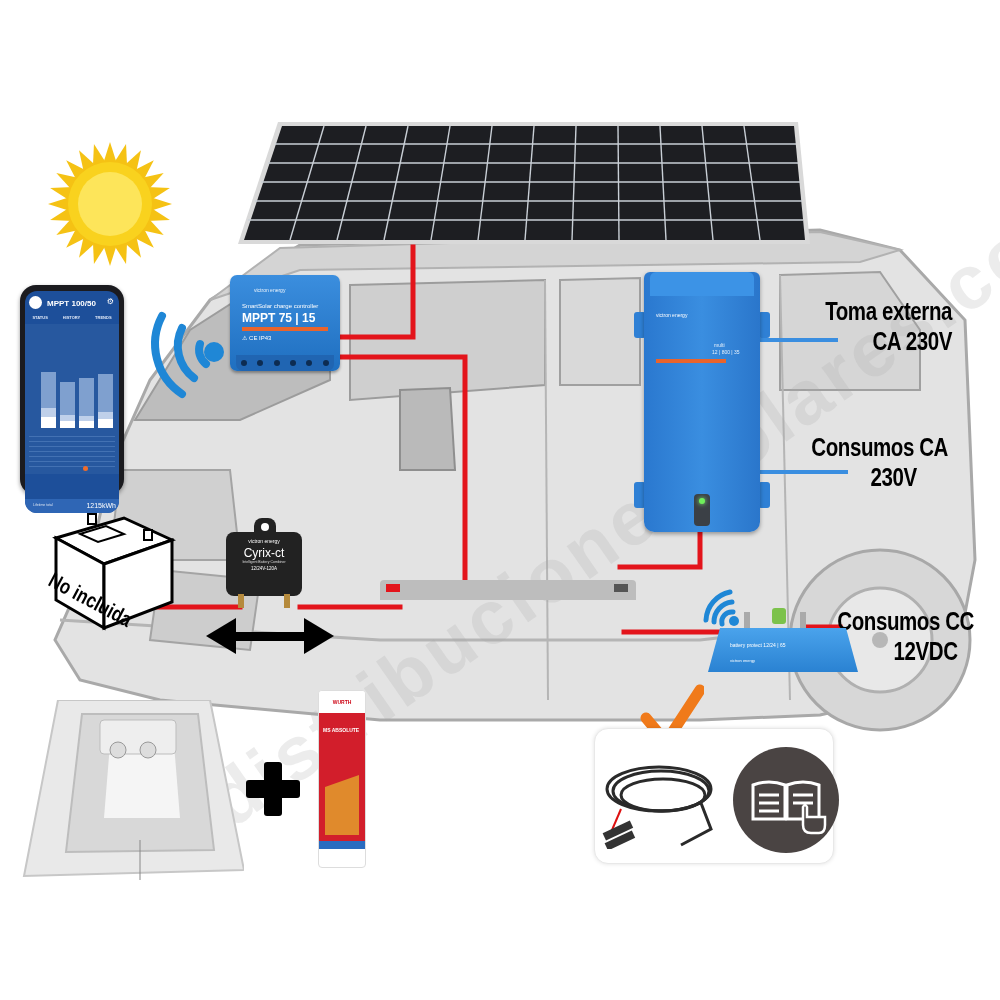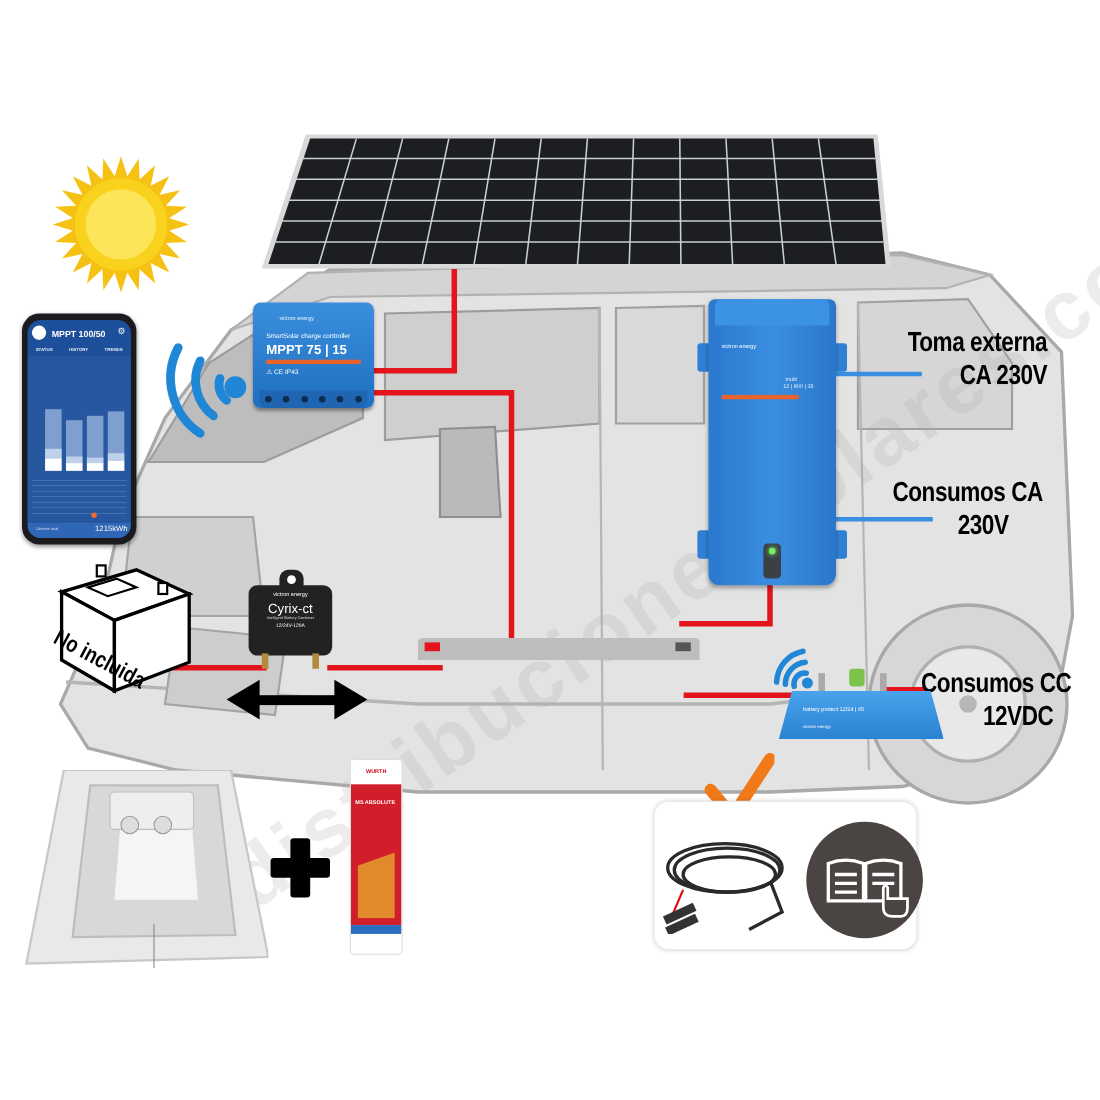--- a/index.html
+++ b/index.html
@@ -1,21 +1,21 @@
 <!DOCTYPE html>
 <html><head>
 <meta charset="utf-8">
 <style>
   html,body{margin:0;padding:0;}
   body{width:1000px;height:1000px;position:relative;overflow:hidden;background:#ffffff;font-family:"Liberation Sans",sans-serif;}
   .abs{position:absolute;}
   .label{position:absolute;font-family:"Liberation Sans",sans-serif;font-weight:bold;color:#000;font-size:25px;line-height:30px;text-align:right;letter-spacing:-0.5px;transform:scaleX(0.82);transform-origin:right center;}
   .van{position:absolute;left:0;top:0;width:1000px;height:1000px;}
   .phone{position:absolute;left:20px;top:285px;width:104px;height:210px;background:#1b1b1f;border-radius:16px;box-shadow:0 2px 4px rgba(0,0,0,.4);}
-  .phone-screen{position:absolute;left:5px;top:6px;width:94px;height:198px;border-radius:12px;background:#1d4f9a;overflow:hidden;}
+  .phone-screen{position:absolute;left:5px;top:6px;width:94px;height:222px;border-radius:12px;background:#1d4f9a;overflow:hidden;}
   .ph-title{position:absolute;left:22px;top:8px;color:#fff;font-size:8px;font-weight:bold;}
   .ph-avatar{position:absolute;left:4px;top:5px;width:13px;height:13px;border-radius:50%;background:#fff;}
   .ph-gear{position:absolute;right:5px;top:6px;color:#fff;font-size:8px;}
   .ph-tabs{position:absolute;left:0;top:24px;width:94px;display:flex;justify-content:space-around;color:#dfe8f7;font-size:4px;font-weight:bold;}
   .ph-body{position:absolute;left:0;top:33px;width:94px;height:150px;background:#27589f;}
   .ph-bar{position:absolute;bottom:0;width:15px;background:#7fa0cf;}
   .ph-bar .mid{position:absolute;left:0;width:15px;background:#bfd0ea;}
   .ph-bar .low{position:absolute;left:0;bottom:0;width:15px;background:#fff;}
   .ph-foot{position:absolute;left:0;bottom:0;width:94px;height:14px;background:#2f66b5;color:#fff;font-size:5px;}
   .ph-foot .lt{position:absolute;left:8px;top:4px;font-size:3.5px;opacity:.8;}

